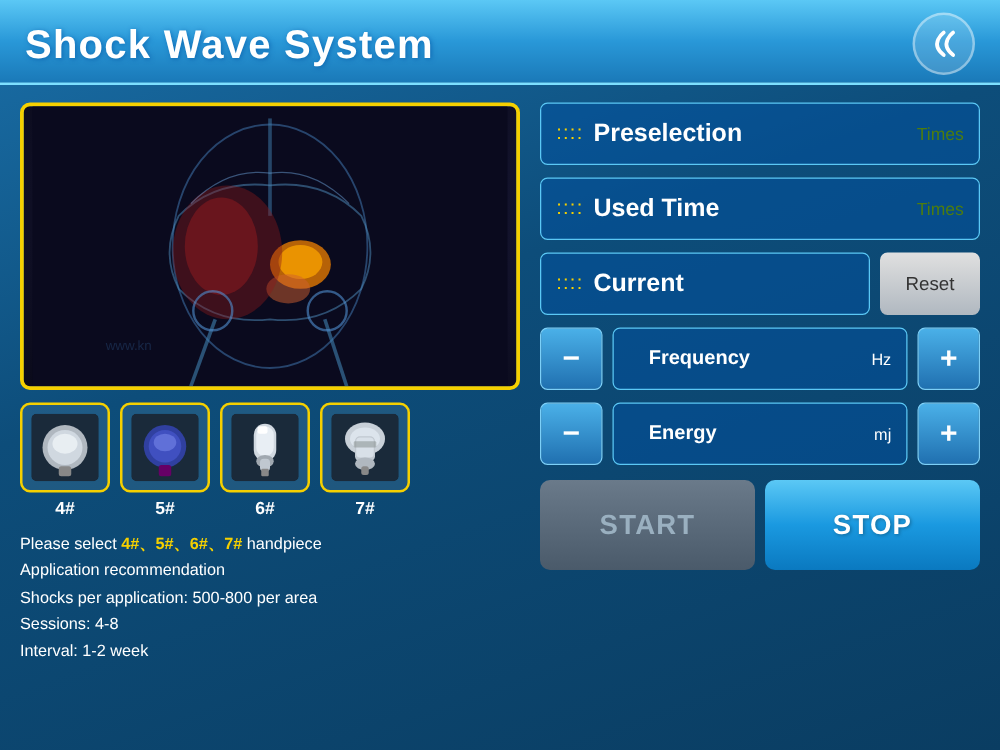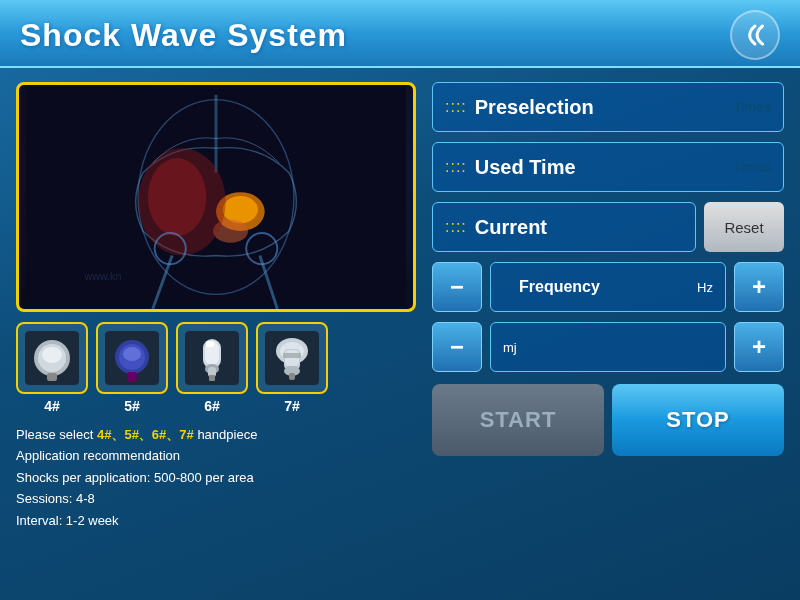--- a/index.html
+++ b/index.html
@@ -136,21 +136,21 @@
       letter-spacing: 1px;
       flex-shrink: 0;
     }
     .row-label {
       color: #fff;
       font-size: 20px;
       font-weight: bold;
       flex: 1;
     }
     .row-unit {
-      color: #0c4a6e;
+      color: #4d7c0f;
       font-size: 14px;
     }
 
     
     .current-row {
       display: flex;
       align-items: center;
       height: 50px;
       gap: 8px;
     }
@@ -402,20 +402,21 @@
       <div class="ctrl-display">
         <span class="ctrl-label">Frequency</span>
         <span class="ctrl-unit">Hz</span>
       </div>
       <div class="ctrl-btn">+</div>
     </div>
 
     <div class="control-row">
       <div class="ctrl-btn">−</div>
       <div class="ctrl-display">
+        <span class="ctrl-label">Energy</span>
         <span class="ctrl-unit">mj</span>
       </div>
       <div class="ctrl-btn">+</div>
     </div>
 
     <div class="action-row">
       <button class="start-btn">START</button>
       <button class="stop-btn">STOP</button>
     </div>
 

